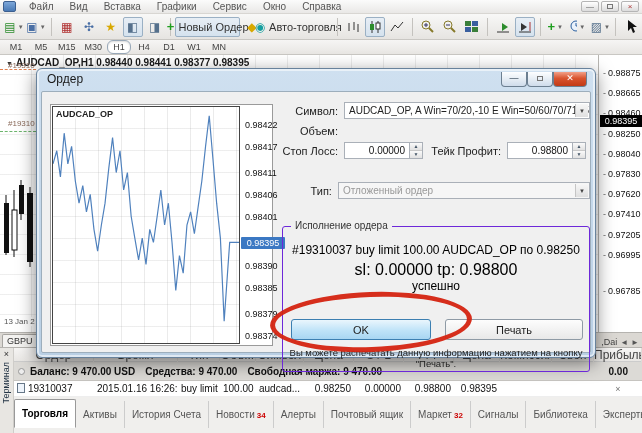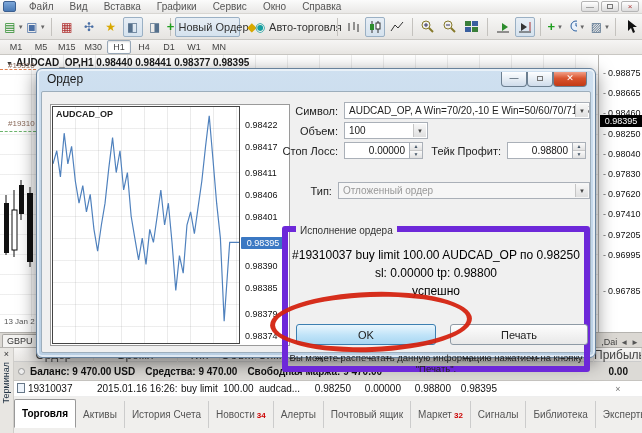--- a/index.html
+++ b/index.html
@@ -28,21 +28,21 @@
   .tsep{width:1px;height:18px;background:#c4c2be;margin:0 4px;}
   .tlabel{font-size:11px;color:#333;margin-left:4px;white-space:nowrap;}
   .g-green{color:#2c8c2c;} .g-blue{color:#4a6fa5;} .g-red{color:#b03030;} .g-yel{color:#d8a800;}
   .g-teal{color:#169f9f;} .g-slate{color:#55708c;}
   .plus{font-weight:bold;color:#1f9e1f;font-size:13px;line-height:10px;}
 
   
   .tfbar{position:absolute;left:0;top:40px;width:642px;height:15px;background:linear-gradient(#f6f5f4,#e8e6e3);
          border-bottom:1px solid #c9c7c3;display:flex;align-items:flex-start;padding-left:4px;}
   .tf{min-width:24px;text-align:center;font-size:9px;color:#444;padding:1px 3px;margin-right:1px;border:1px solid transparent;border-radius:2px;}
-  .tf.active{border-color:#98a8b8;background:#fff;box-shadow:inset 0 1px 2px rgba(0,0,0,.15);}
+  .tf.active{border-color:#98a8b8;background:#fff;box-shadow:inset 0 1px 2px rgba(0,0,0,.15);border-radius:6px;}
 
   
   .chart{position:absolute;left:0;top:55px;width:642px;height:277px;background:#fff;
          background-image:repeating-linear-gradient(to right,transparent 0 31px,rgba(120,120,120,.14) 31px 32px),
                           repeating-linear-gradient(to bottom,transparent 0 19px,rgba(120,120,120,.12) 19px 20px);}
   .chart-title{position:absolute;left:6px;top:2px;font-size:10px;font-weight:bold;color:#1a1a1a;white-space:nowrap;}
   .chart-title .arr{font-size:7px;color:#333;margin-right:3px;}
   .oline{position:absolute;left:0;width:36px;border-top:1px dashed;}
   .oline-label{position:absolute;left:8px;font-size:8px;color:#8a6a5a;white-space:nowrap;}
   .date-label{position:absolute;left:2px;bottom:6px;font-size:8px;color:#555;background:#fff;padding:0 2px;}
@@ -91,21 +91,21 @@
           background:linear-gradient(#cfe0f0,#b9cfe4);border:1px solid #68829c;
           box-shadow:0 5px 18px rgba(0,0,0,.5),inset 0 0 0 2px rgba(255,255,255,.55);}
   .dtitle{height:20px;display:flex;align-items:center;padding-left:10px;font-size:12px;color:#1a1a1a;}
   .dbtns{margin-left:auto;display:flex;padding-right:8px;}
   .dbtn{width:26px;height:15px;border:1px solid #6c7f91;border-top:none;border-radius:0 0 4px 4px;
         background:linear-gradient(#fdfeff,#cfdceb);font-size:9px;line-height:13px;text-align:center;color:#345;}
   .dbtn.close{width:34px;background:linear-gradient(#f2a088,#d9542f 45%,#c23a16);color:#fff;font-weight:bold;}
   .dbody{position:absolute;left:4px;right:4px;top:22px;bottom:4px;background:#f0f0f0;border:1px solid #9daebc;border-radius:2px;}
 
   
-  .mini-panel{position:absolute;left:8px;top:12px;width:240px;height:242px;background:#fff;border:1px solid #9a9a9a;display:flex;}
+  .mini-panel{position:absolute;left:8px;top:12px;width:223px;height:242px;background:#fff;border:1px solid #9a9a9a;display:flex;}
   .mini-plot{position:relative;width:188px;height:238px;margin:1px 0 0 1px;border:1px solid #444;background:#fff;
              background-image:repeating-linear-gradient(to right,transparent 0 22px,rgba(120,120,120,.15) 22px 23px),
                               repeating-linear-gradient(to bottom,transparent 0 21px,rgba(120,120,120,.13) 21px 22px);}
   .mini-sym{position:absolute;left:3px;top:2px;font-size:9px;font-weight:bold;color:#222;background:rgba(255,255,255,.7);}
   .mini-scale{position:relative;width:48px;height:238px;margin-top:1px;font-size:9px;color:#111;}
   .mini-scale .mt{position:absolute;left:5px;white-space:nowrap;}
   .minitag{position:absolute;left:1px;width:44px;background:#3b78c3;color:#fff;text-align:center;font-size:9px;padding:1px 0;border-radius:1px;}
 
   
   .frow{position:absolute;display:flex;align-items:center;height:17px;}
@@ -115,24 +115,24 @@
   .combo .dda{position:absolute;right:1px;top:1px;bottom:1px;width:13px;background:linear-gradient(#f7f7f7,#dfdfdf);
              border-left:1px solid #c5c5c5;font-size:6px;color:#444;display:flex;align-items:center;justify-content:center;}
   .combo.disabled{background:#f6f6f6;color:#999;}
   .tinput{height:17px;border:1px solid #aab0b8;background:#fff;font-size:10px;padding:0 4px;
           font-family:"Liberation Sans",sans-serif;color:#111;}
   .spin{width:13px;height:17px;display:flex;flex-direction:column;border:1px solid #aab0b8;border-left:none;}
   .spin i{flex:1;font-style:normal;font-size:5px;line-height:7px;text-align:center;color:#456;background:linear-gradient(#fafafa,#e1e1e1);}
   .spin i:first-child{border-bottom:1px solid #c8c8c8;}
 
   
-  .groupbox{position:absolute;left:240px;top:134px;width:308px;height:146px;border:6px solid #6d28d9;border-radius:3px;}
+  .groupbox{position:absolute;left:240px;top:134px;width:308px;height:146px;border:1px solid #6d28d9;border-radius:3px;}
   .glegend{position:absolute;left:8px;top:-7px;background:#f0f0f0;padding:0 4px;font-size:10px;color:#333;}
   .exec-line{position:absolute;left:0;width:100%;text-align:center;color:#000000;}
-  .l1{top:16px;font-size:12px;} .l2{top:34px;font-size:12px;} .l3{top:52px;font-size:12px;}
+  .l1{top:16px;font-size:12px;} .l2{top:34px;font-size:16px;} .l3{top:52px;font-size:12px;}
   .btn{position:absolute;height:21px;border:1px solid #8e9aa5;border-radius:3px;font-size:11px;color:#222;
        display:flex;align-items:center;justify-content:center;}
   .btn.ok{left:8px;top:92px;width:140px;background:linear-gradient(#eaf6fd,#bfe3f8 55%,#a8d6f2);border-color:#3c7fb1;}
   .btn.print{left:162px;top:92px;width:138px;background:linear-gradient(#fdfdfd,#e8e8e8);}
   .note{position:absolute;left:0;top:120px;width:100%;text-align:center;font-size:9.5px;color:#222;}
 
   .ellipse{position:absolute;left:228px;top:200px;width:202px;height:60px;border:5px solid #d42310;
            border-radius:50%;transform:rotate(-2deg);opacity:.95;pointer-events:none;}
 </style>
 </head>
@@ -425,24 +425,20 @@
 
       <div class="frow" style="left:212px;top:10px;width:336px;">
         <div class="flabel">Символ:</div>
         <div class="combo" style="width:246px;">
           <span>AUDCAD_OP, A Win=70/20,-10  E Win=50/60/70/71 (5,15,30</span>
             <span class="dda">▼</span>
         </div>
       </div>
       <div class="frow" style="left:212px;top:30px;width:200px;">
         <div class="flabel">Объем:</div>
-        <div class="combo" style="width:84px;">
-          <span>100</span>
-            <span class="dda">▼</span>
-        </div>
       </div>
       <div class="frow" style="left:212px;top:50px;width:336px;">
         <div class="flabel">Стоп Лосс:</div>
         <input class="tinput num" style="width: 66px; text-align: right;" value="0.00000">
         <div class="spin">
             <i>▲</i>
             <i>▼</i>
           </div>
         <div class="flabel" style="width:84px;">Тейк Профит:</div>
         <input class="tinput" style="width: 66px; text-align: right;" value="0.98800">

